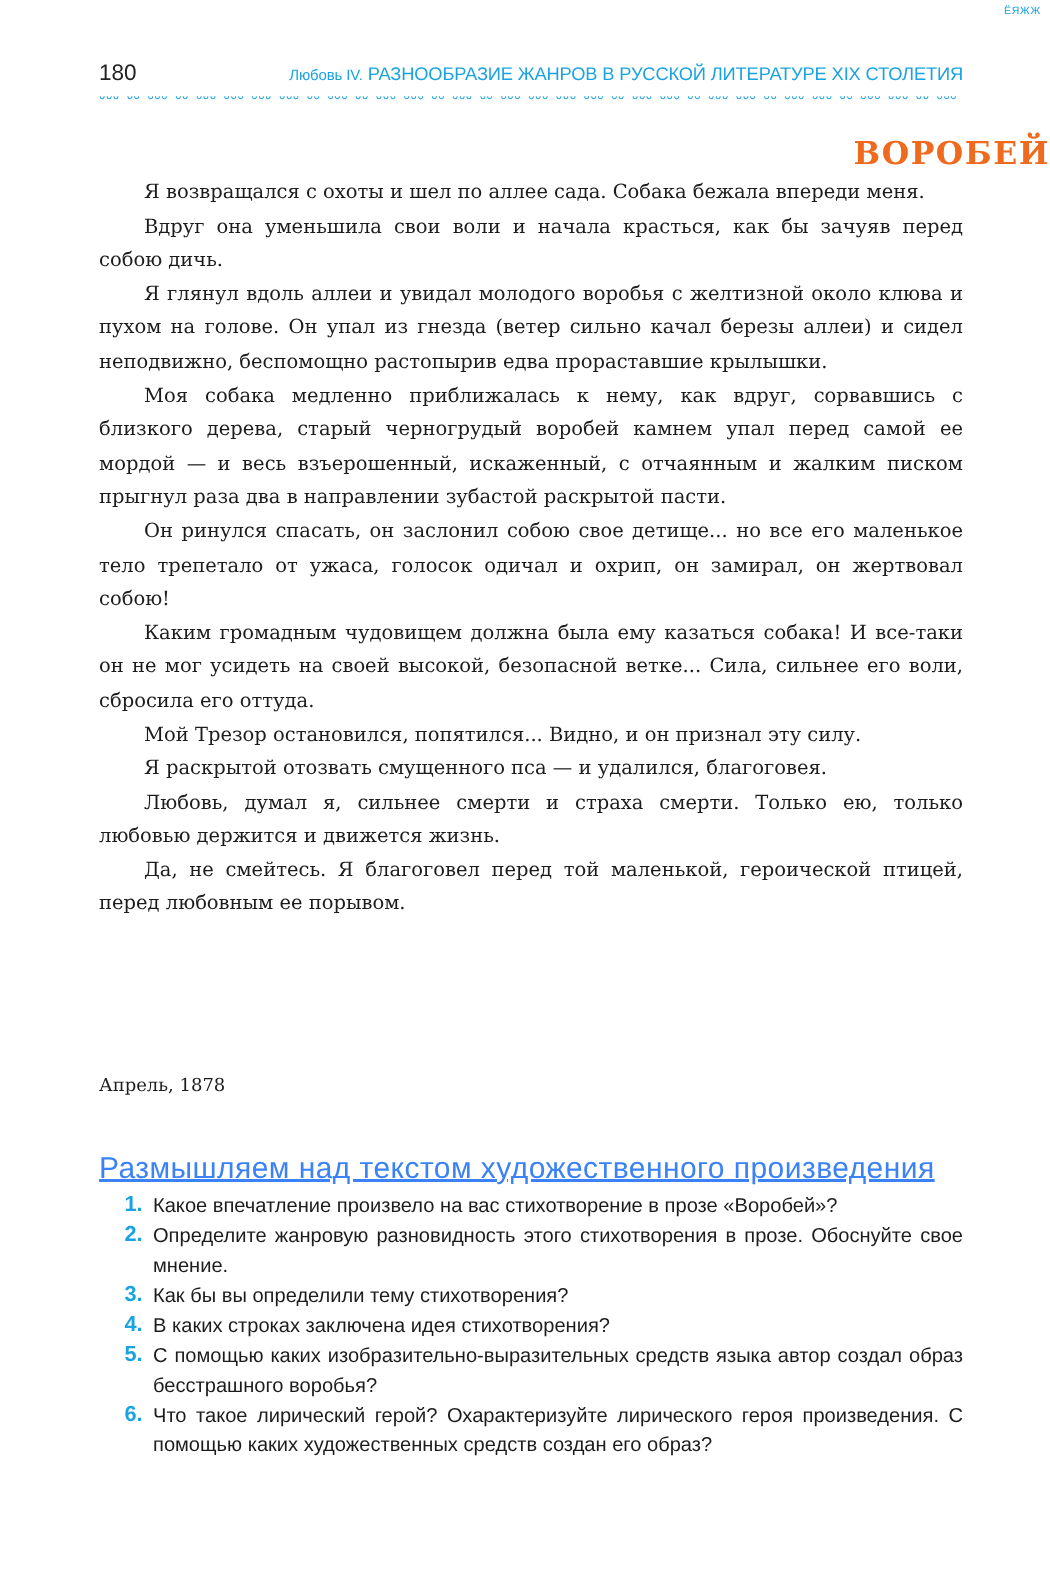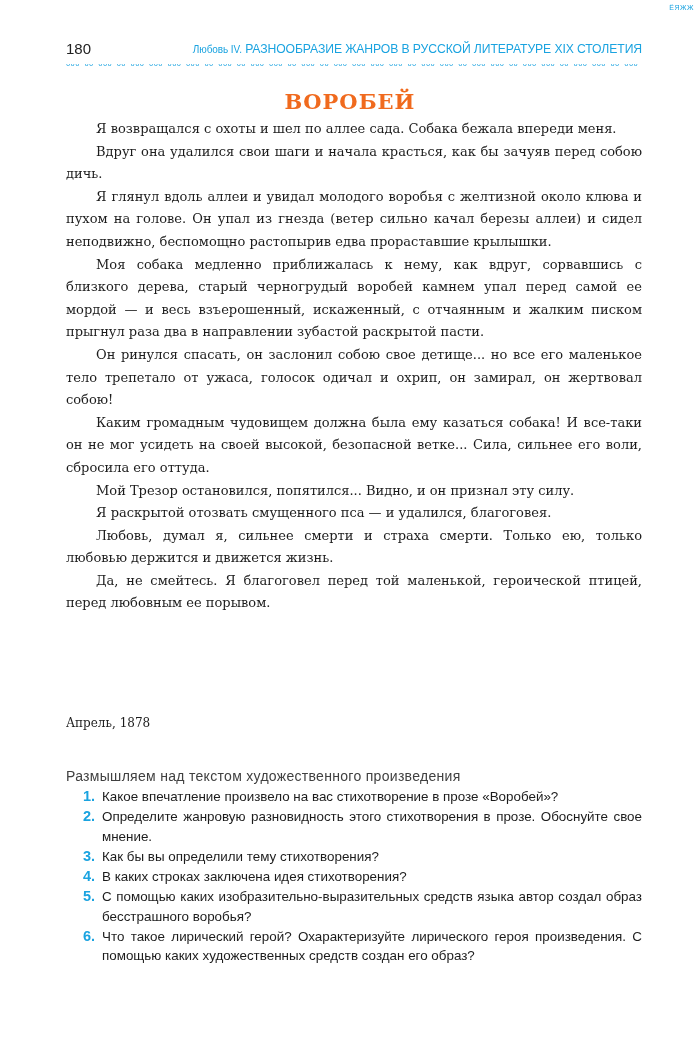--- a/index.html
+++ b/index.html
@@ -3,26 +3,26 @@
 <meta charset="utf-8">
 <style>
   html, body { margin: 0; padding: 0; background: #ffffff; }
   body { width: 700px; height: 1051px; position: relative; overflow: hidden; }
   .corner-mark { position: absolute; top: 4px; right: 6px; font-family: "Liberation Sans", sans-serif; font-size: 7px; color: #1aa3e0; letter-spacing: 0.5px; }
   .running-head { position: absolute; left: 66px; top: 40px; width: 576px; height: 20px; text-align: right; }
   .page-number { position: absolute; left: 0; top: 0; font-family: "Liberation Sans", sans-serif; font-size: 15px; color: #222; }
   .section-title { position: absolute; right: 0; top: 2px; font-family: "Liberation Sans", sans-serif; font-size: 12.2px; color: #1aa3e0; letter-spacing: -0.1px; white-space: nowrap; }
   .section-title .small { font-size: 10px; }
   .ornament { position: absolute; left: 66px; top: 61px; width: 576px; height: 7px; overflow: hidden; white-space: nowrap; font-family: "DejaVu Sans Mono", monospace; font-size: 7px; line-height: 7px; color: #1aa3e0; letter-spacing: 0.4px; }
-  .poem-title { position: absolute; left: 0; width: 700px; top: 89px; text-align: center; font-family: "DejaVu Serif", serif; font-weight: bold; font-size: 21px; letter-spacing: 1px; color: #f06a1e; }
+  .poem-title { position: absolute; left: 0; width: 700px; top: 89px; text-align: right; font-family: "DejaVu Serif", serif; font-weight: bold; font-size: 21px; letter-spacing: 1px; color: #f06a1e; }
   .poem { position: absolute; left: 66px; top: 118px; width: 576px; font-family: "DejaVu Serif", serif; font-size: 13px; line-height: 22.6px; color: #1c1c1c; }
   .poem p { margin: 0; text-indent: 30px; text-align: justify; }
   .date { position: absolute; left: 66px; top: 716px; font-family: "DejaVu Serif", serif; font-size: 12px; color: #1c1c1c; }
   .questions { position: absolute; left: 66px; top: 768px; width: 576px; font-family: "Liberation Sans", sans-serif; color: #1c1c1c; }
-  .q-heading { font-size: 14px; color: #404040; margin: 0 0 3px 0; letter-spacing: 0.3px; }
+  .q-heading { font-size: 20px; color: #3b82f6; margin: 0 0 3px 0; letter-spacing: 0.3px; text-decoration: underline; }
   .q-list { margin: 0; padding: 0; list-style: none; }
   .q-item { position: relative; padding-left: 36px; font-size: 13.4px; line-height: 19.3px; text-align: justify; margin-bottom: 1px; }
   .q-num { position: absolute; left: 17px; top: 0; color: #1aa3e0; font-weight: bold; font-size: 14.5px; }
 </style>
 </head>
 <body>
 
 <div class="corner-mark">ЁЯЖЖ</div>
 
 <div class="running-head">
@@ -31,21 +31,21 @@
     <span class="small">Любовь IV.</span>
     <span>РАЗНООБРАЗИЕ ЖАНРОВ В РУССКОЙ ЛИТЕРАТУРЕ XIX СТОЛЕТИЯ</span>
   </span>
 </div>
 <div class="ornament">ᴗᴗᴗ ᴗᴗ ᴗᴗᴗ ᴗᴗ ᴗᴗᴗ ᴗᴗᴗ ᴗᴗᴗ ᴗᴗᴗ ᴗᴗ ᴗᴗᴗ ᴗᴗ ᴗᴗᴗ ᴗᴗᴗ ᴗᴗ ᴗᴗᴗ ᴗᴗ ᴗᴗᴗ ᴗᴗᴗ ᴗᴗᴗ ᴗᴗᴗ ᴗᴗ ᴗᴗᴗ ᴗᴗᴗ ᴗᴗ ᴗᴗᴗ ᴗᴗᴗ ᴗᴗ ᴗᴗᴗ ᴗᴗᴗ ᴗᴗ ᴗᴗᴗ ᴗᴗᴗ ᴗᴗ ᴗᴗᴗ ᴗᴗᴗ ᴗᴗ ᴗᴗᴗ ᴗᴗᴗ ᴗᴗ ᴗᴗᴗ ᴗᴗᴗ ᴗᴗᴗ ᴗᴗ ᴗᴗᴗ ᴗᴗ ᴗᴗᴗ</div>
 
 <h1 class="poem-title" style="margin:0;">ВОРОБЕЙ</h1>
 
 <div class="poem">
   <p>Я возвращался с охоты и шел по аллее сада. Собака бежала впереди меня.</p>
-  <p>Вдруг она удалился свои шаги и начала красться, как бы зачуяв перед собою дичь.</p>
+  <p>Вдруг она уменьшила свои воли и начала красться, как бы зачуяв перед собою дичь.</p>
   <p>Я глянул вдоль аллеи и увидал молодого воробья с желтизной около клюва и пухом на голове. Он упал из гнезда (ветер сильно качал березы аллеи) и сидел неподвижно, беспомощно растопырив едва прораставшие крылышки.</p>
   <p>Моя собака медленно приближалась к нему, как вдруг, сорвавшись с близкого дерева, старый черногрудый воробей камнем упал перед самой ее мордой — и весь взъерошенный, искаженный, с отчаянным и жалким писком прыгнул раза два в направлении зубастой раскрытой пасти.</p>
   <p>Он ринулся спасать, он заслонил собою свое детище... но все его маленькое тело трепетало от ужаса, голосок одичал и охрип, он замирал, он жертвовал собою!</p>
   <p>Каким громадным чудовищем должна была ему казаться собака! И все-таки он не мог усидеть на своей высокой, безопасной ветке... Сила, сильнее его воли, сбросила его оттуда.</p>
   <p>Мой Трезор остановился, попятился... Видно, и он признал эту силу.</p>
   <p>Я раскрытой отозвать смущенного пса — и удалился, благоговея.</p>
   <p>Любовь, думал я, сильнее смерти и страха смерти. Только ею, только любовью держится и движется жизнь.</p>
   <p>Да, не смейтесь. Я благоговел перед той маленькой, героической птицей, перед любовным ее порывом.</p>
 </div>
 

